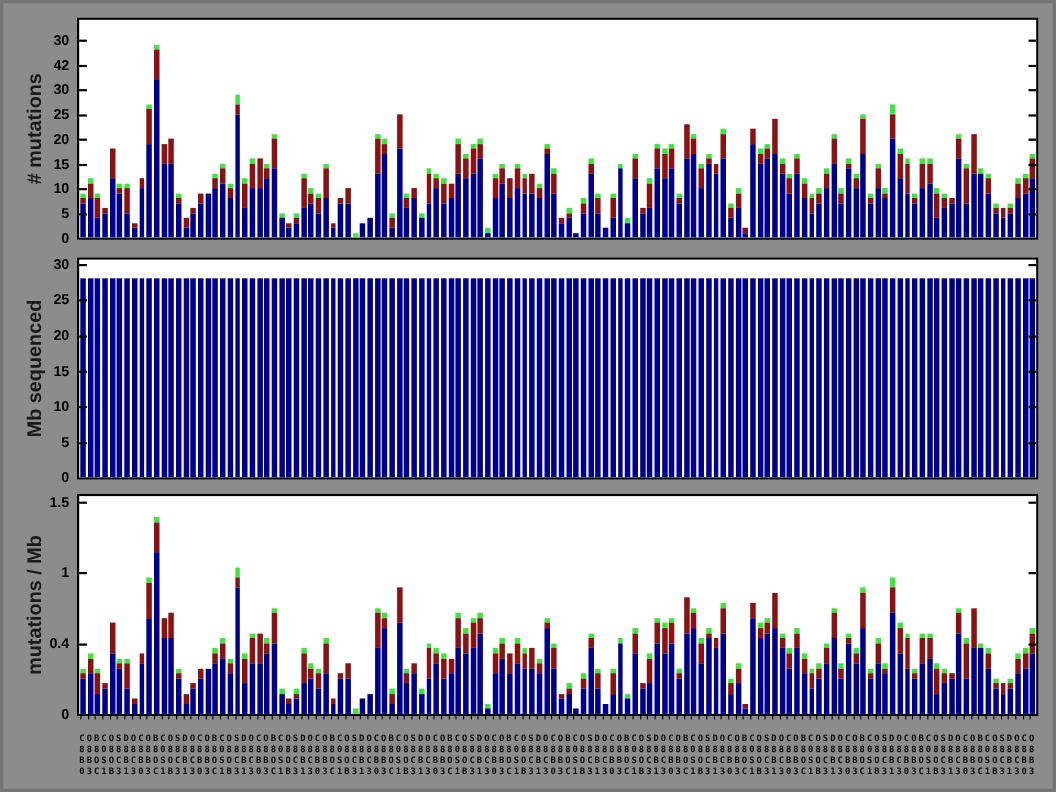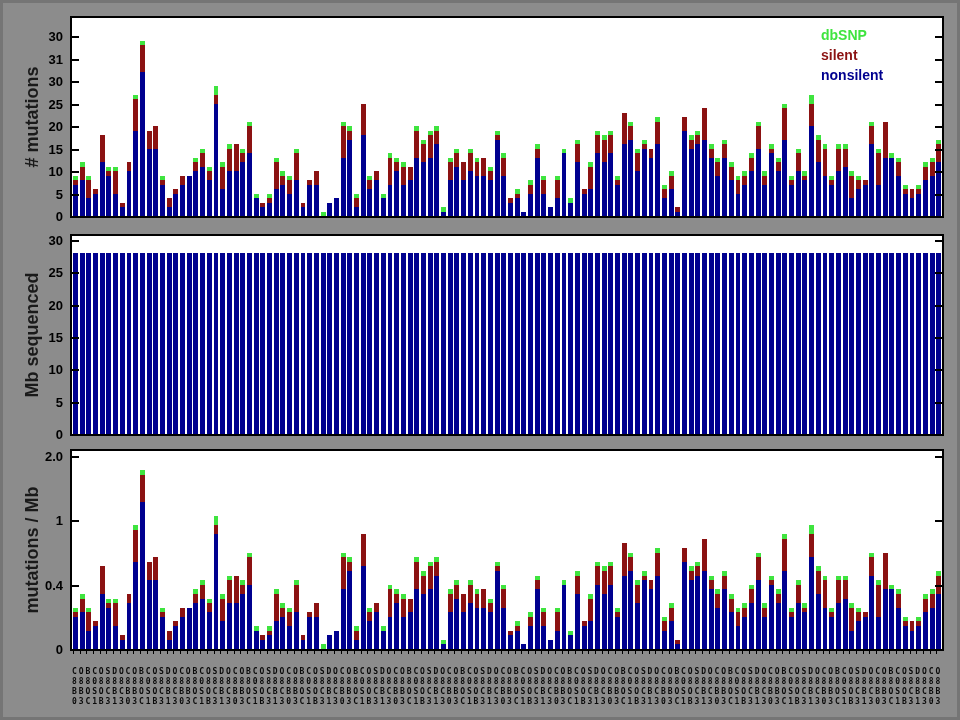--- a/index.html
+++ b/index.html
@@ -684,25 +684,20 @@
       <div class="ytick right" style="top: 85.5px;"></div>
       <div class="ytick left" style="top: 63px;"></div>
       <div class="ytick right" style="top: 63px;"></div>
       <div class="ytick left" style="top: 40.5px;"></div>
       <div class="ytick right" style="top: 40.5px;"></div>
       <div class="ytick left" style="top: 18px;"></div>
       <div class="ytick right" style="top: 18px;"></div>
     </div>
   <div class="ytitle" style="left:29px;top:114px;"># mutations</div>
 
-  <div id="legend">
-      <div class="legend-item" style="color: rgb(63, 228, 63);">dbSNP</div>
-      <div class="legend-item" style="color: rgb(139, 18, 18);">silent</div>
-      <div class="legend-item" style="color: rgb(0, 0, 143);">nonsilent</div>
-    </div>
 
   <div class="panel" id="panel-mb">
     <div class="bars">
         <div class="bar" style="left: 1px; width: 4.9px;">
           <div class="seg" style="height: 181.176px; background: rgb(0, 0, 143);"></div>
         </div>
         <div class="bar" style="left: 7.69231px; width: 4.9px;">
           <div class="seg" style="height: 181.176px; background: rgb(0, 0, 143);"></div>
         </div>
         <div class="bar" style="left: 14.3846px; width: 4.9px;">
@@ -1853,33 +1848,33 @@
       <div class="xlabel" style="left: 863.308px;">O8B3</div>
     </div>
 
 <div class="yticklabel" style="left: 10px; top: 213px;">0</div>
     <div class="yticklabel" style="left: 10px; top: 190.5px;">5</div>
     <div class="yticklabel" style="left: 10px; top: 168px;">10</div>
     <div class="yticklabel" style="left: 10px; top: 145.5px;">15</div>
     <div class="yticklabel" style="left: 10px; top: 123px;">20</div>
     <div class="yticklabel" style="left: 10px; top: 100.5px;">25</div>
     <div class="yticklabel" style="left: 10px; top: 78px;">30</div>
-    <div class="yticklabel" style="left: 10px; top: 55.5px;">31</div>
+    <div class="yticklabel" style="left: 10px; top: 55.5px;">42</div>
     <div class="yticklabel" style="left: 10px; top: 33px;">30</div>
     <div class="yticklabel" style="left: 10px; top: 431px;">0</div>
     <div class="yticklabel" style="left: 10px; top: 398.647px;">5</div>
     <div class="yticklabel" style="left: 10px; top: 366.294px;">10</div>
     <div class="yticklabel" style="left: 10px; top: 333.941px;">15</div>
     <div class="yticklabel" style="left: 10px; top: 301.588px;">20</div>
     <div class="yticklabel" style="left: 10px; top: 269.235px;">25</div>
     <div class="yticklabel" style="left: 10px; top: 236.882px;">30</div>
     <div class="yticklabel" style="left: 10px; top: 646px;">0</div>
     <div class="yticklabel" style="left: 10px; top: 581.714px;">0.4</div>
     <div class="yticklabel" style="left: 10px; top: 517.429px;">1</div>
-    <div class="yticklabel" style="left: 10px; top: 453.143px;">2.0</div>
+    <div class="yticklabel" style="left: 10px; top: 453.143px;">1.5</div>
     <div class="xstub" style="left: 70px;"></div>
     <div class="xstub" style="left: 76.6923px;"></div>
     <div class="xstub" style="left: 83.3846px;"></div>
     <div class="xstub" style="left: 90.0769px;"></div>
     <div class="xstub" style="left: 96.7692px;"></div>
     <div class="xstub" style="left: 103.462px;"></div>
     <div class="xstub" style="left: 110.154px;"></div>
     <div class="xstub" style="left: 116.846px;"></div>
     <div class="xstub" style="left: 123.538px;"></div>
     <div class="xstub" style="left: 130.231px;"></div>

